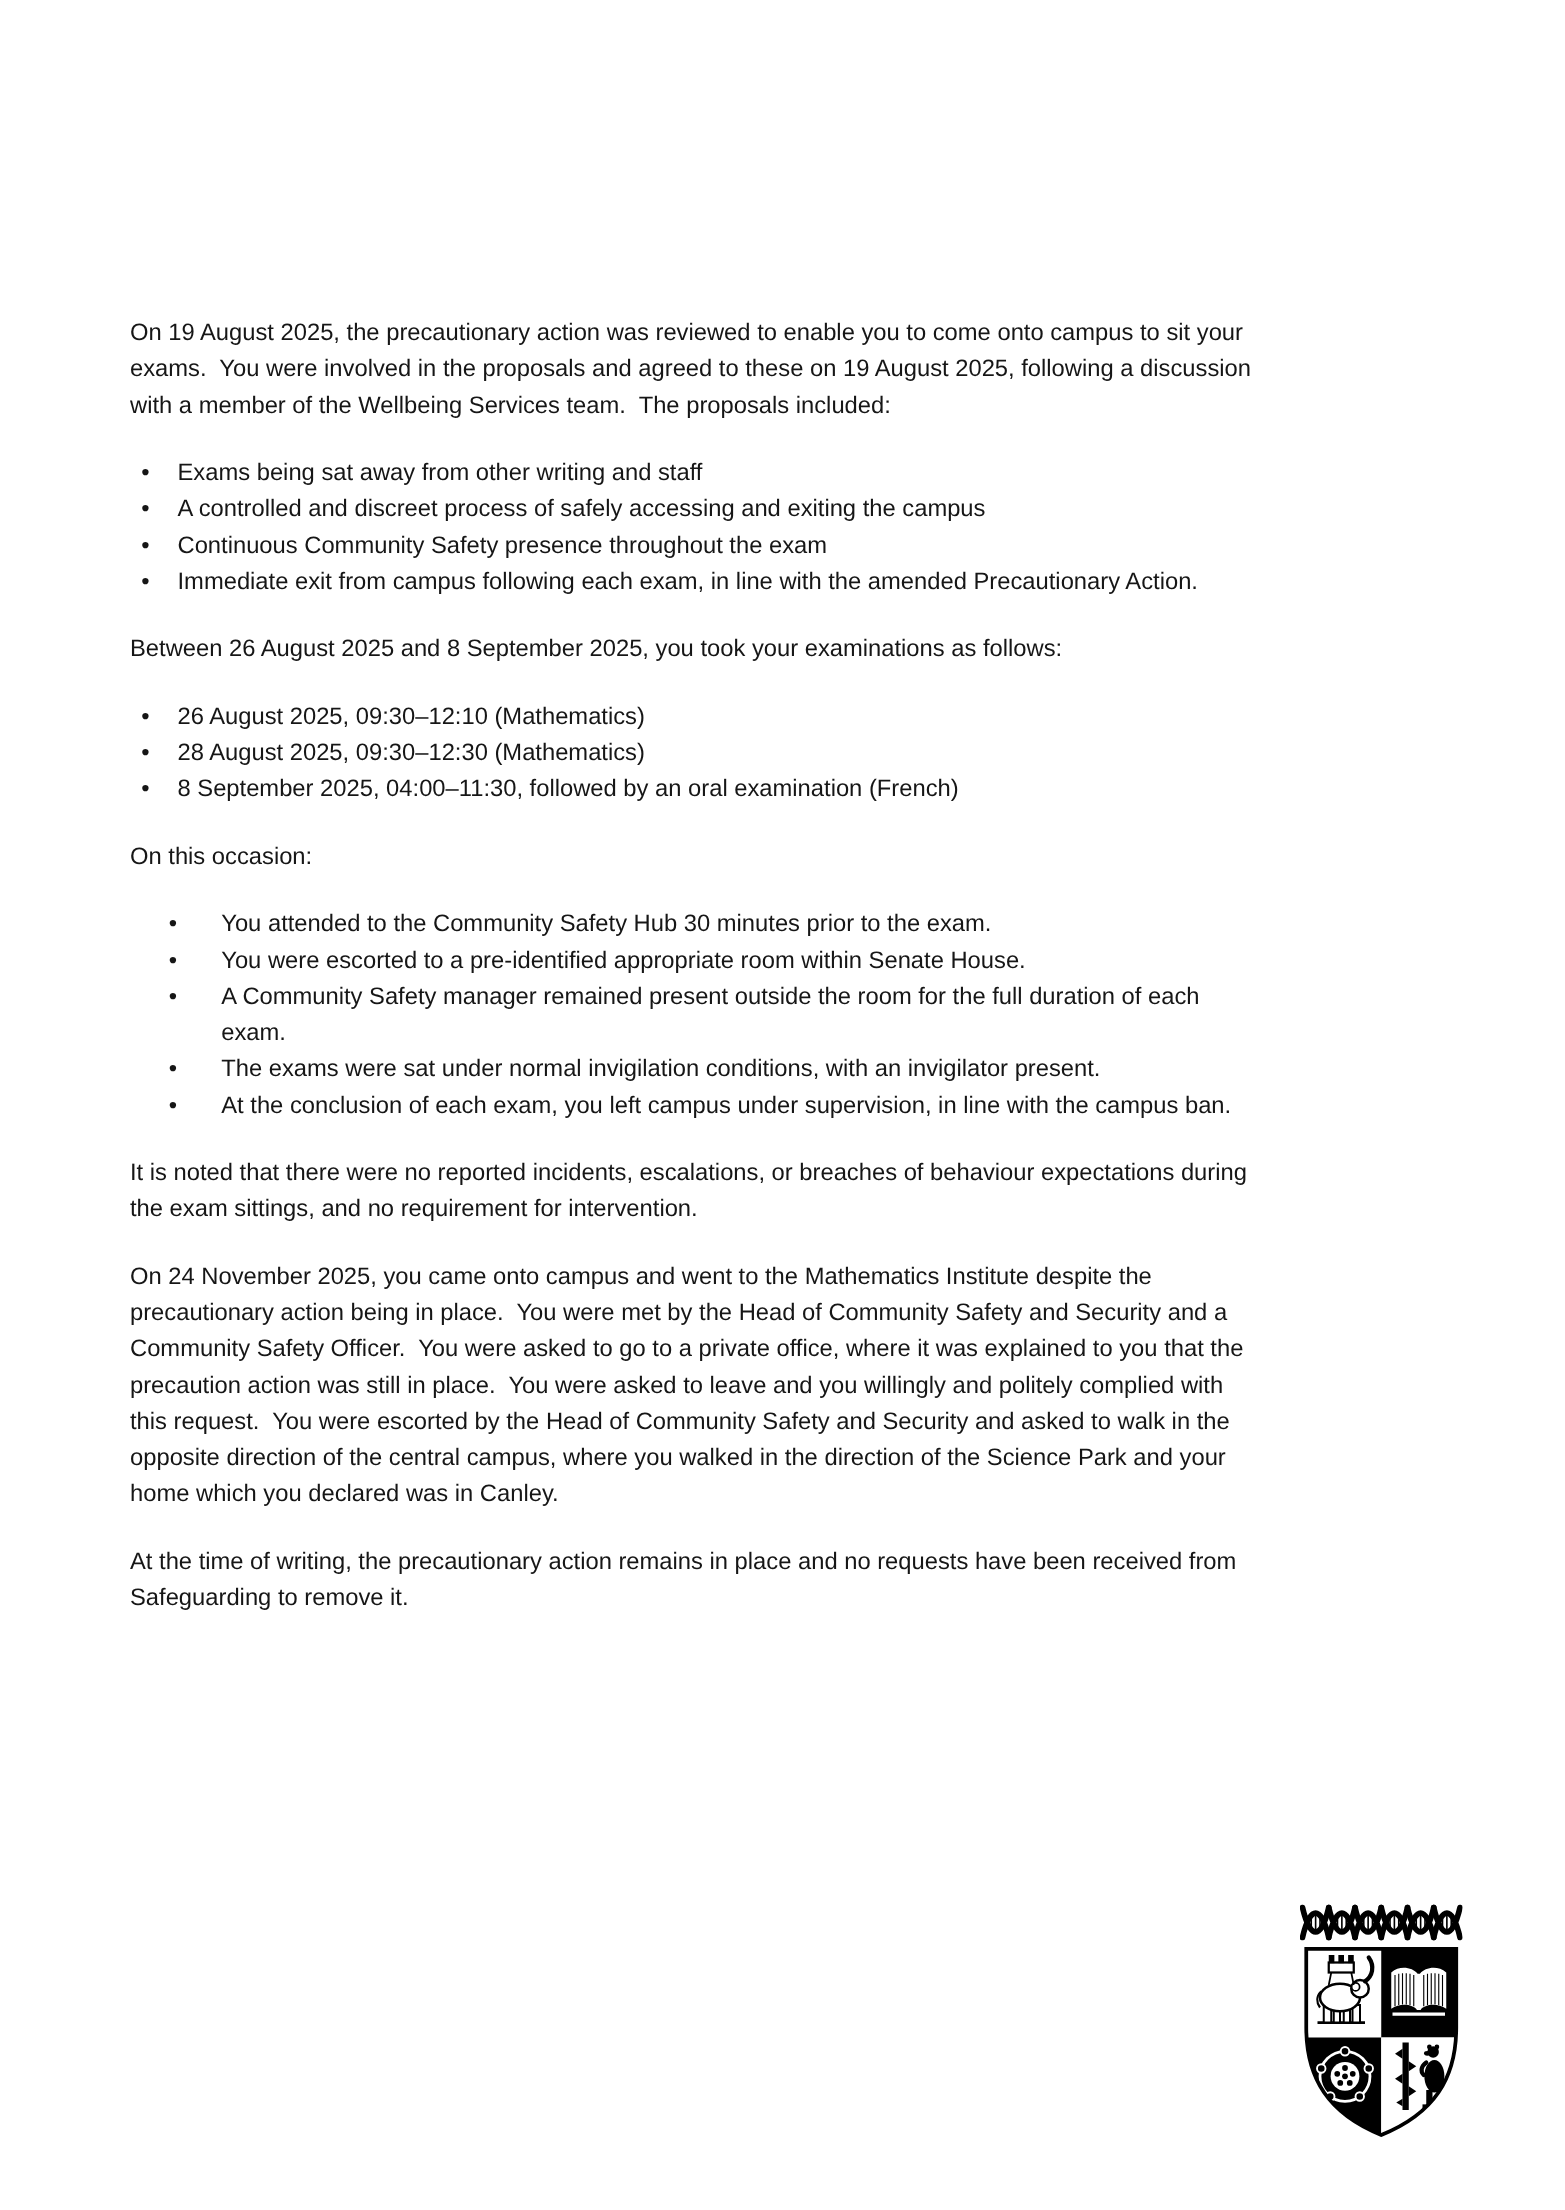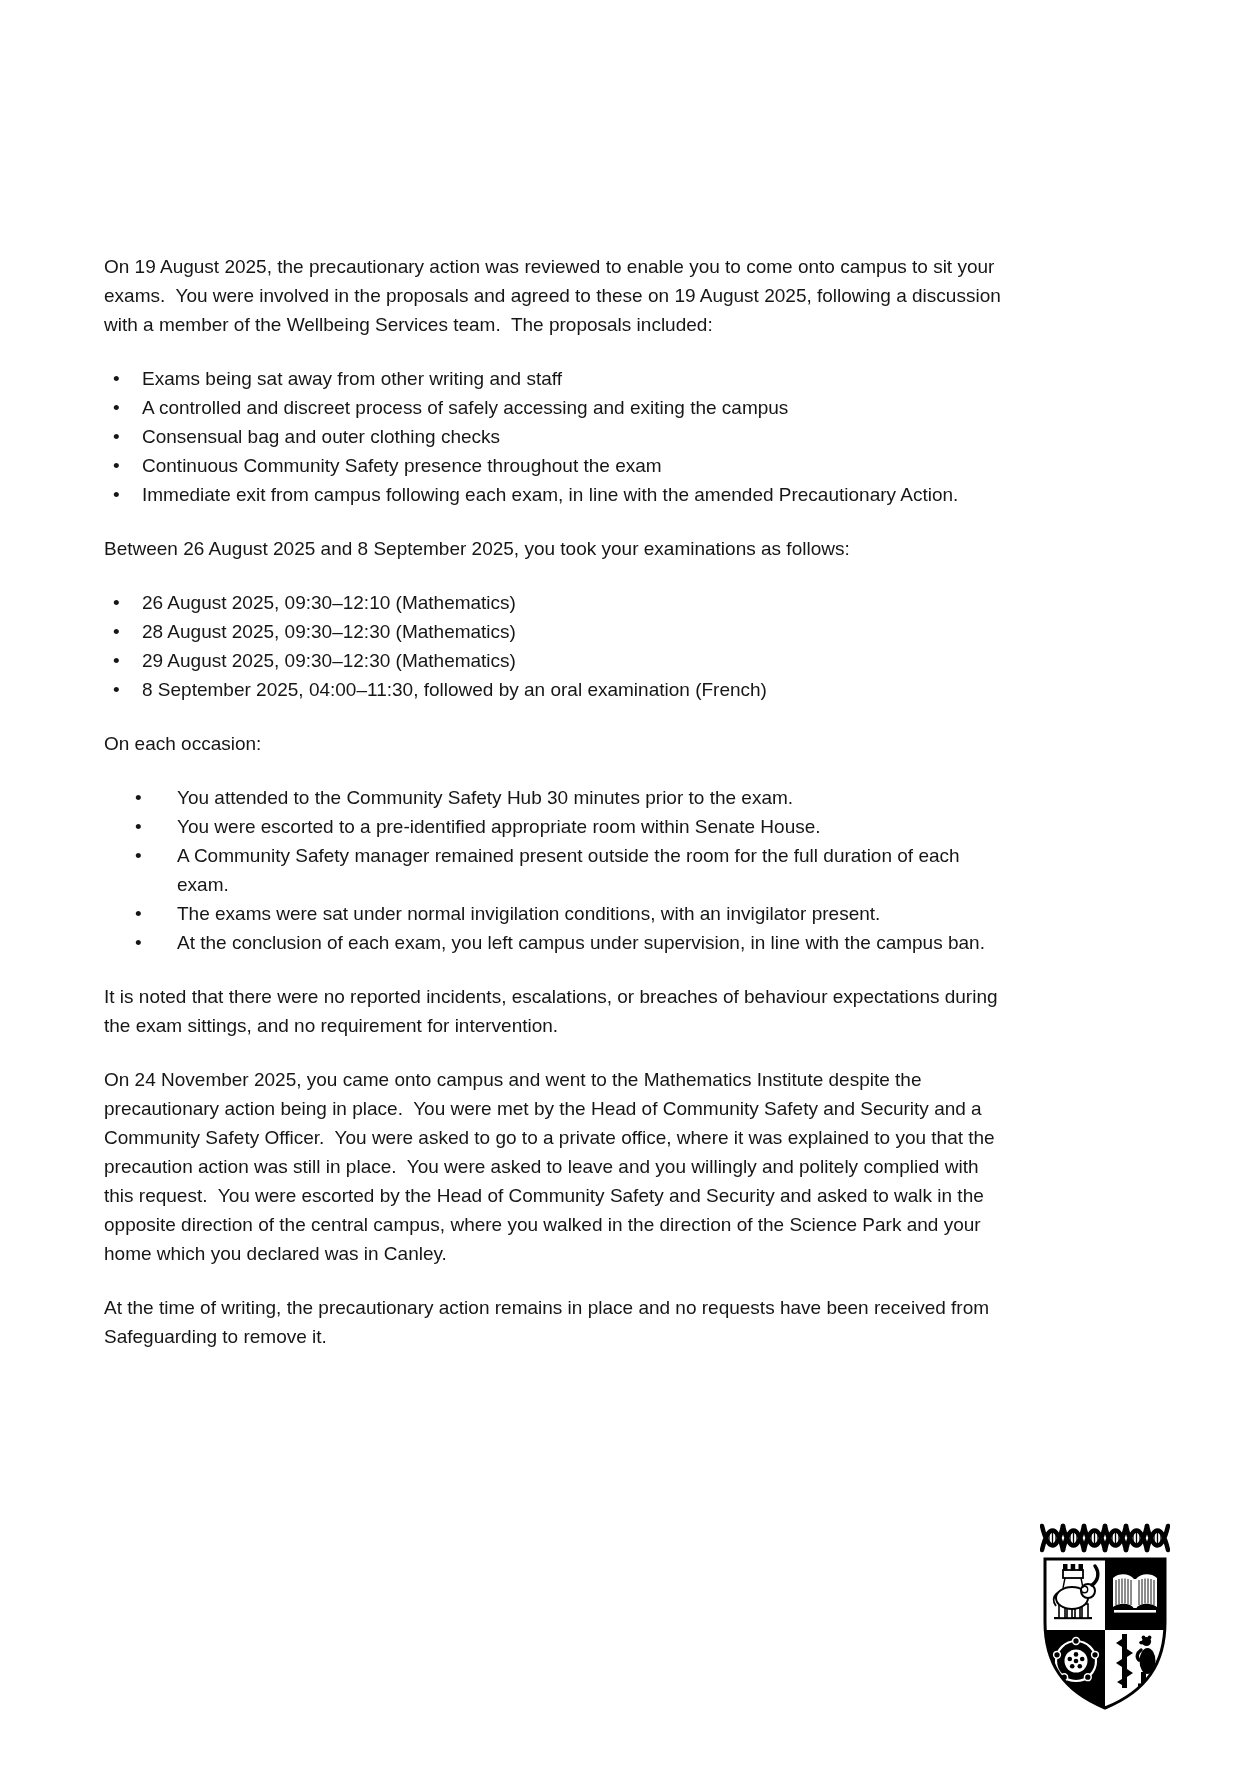--- a/index.html
+++ b/index.html
@@ -39,32 +39,30 @@
 </head>
 <body>
 
 <div class="page">
 
   <div class="letter-body">
       <p class="para">On 19 August 2025, the precautionary action was reviewed to enable you to come onto campus to sit your exams.  You were involved in the proposals and agreed to these on 19 August 2025, following a discussion with a member of the Wellbeing Services team.  The proposals included:</p>
       <ul class="list level1">
         <li>Exams being sat away from other writing and staff</li>
         <li>A controlled and discreet process of safely accessing and exiting the campus</li>
-        <li>Consensual bag and outer clothing checks</li>
         <li>Continuous Community Safety presence throughout the exam</li>
         <li>Immediate exit from campus following each exam, in line with the amended Precautionary Action.</li>
       </ul>
       <p class="para">Between 26 August 2025 and 8 September 2025, you took your examinations as follows:</p>
       <ul class="list level1">
         <li>26 August 2025, 09:30–12:10 (Mathematics)</li>
         <li>28 August 2025, 09:30–12:30 (Mathematics)</li>
-        <li>29 August 2025, 09:30–12:30 (Mathematics)</li>
         <li>8 September 2025, 04:00–11:30, followed by an oral examination (French)</li>
       </ul>
-      <p class="para">On each occasion:</p>
+      <p class="para">On this occasion:</p>
       <ul class="list level2">
         <li>You attended to the Community Safety Hub 30 minutes prior to the exam.</li>
         <li>You were escorted to a pre-identified appropriate room within Senate House.</li>
         <li>A Community Safety manager remained present outside the room for the full duration of each exam.</li>
         <li>The exams were sat under normal invigilation conditions, with an invigilator present.</li>
         <li>At the conclusion of each exam, you left campus under supervision, in line with the campus ban.</li>
       </ul>
       <p class="para">It is noted that there were no reported incidents, escalations, or breaches of behaviour expectations during the exam sittings, and no requirement for intervention.</p>
       <p class="para">On 24 November 2025, you came onto campus and went to the Mathematics Institute despite the precautionary action being in place.  You were met by the Head of Community Safety and Security and a Community Safety Officer.  You were asked to go to a private office, where it was explained to you that the precaution action was still in place.  You were asked to leave and you willingly and politely complied with this request.  You were escorted by the Head of Community Safety and Security and asked to walk in the opposite direction of the central campus, where you walked in the direction of the Science Park and your home which you declared was in Canley.</p>
       <p class="para">At the time of writing, the precautionary action remains in place and no requests have been received from Safeguarding to remove it.</p>

